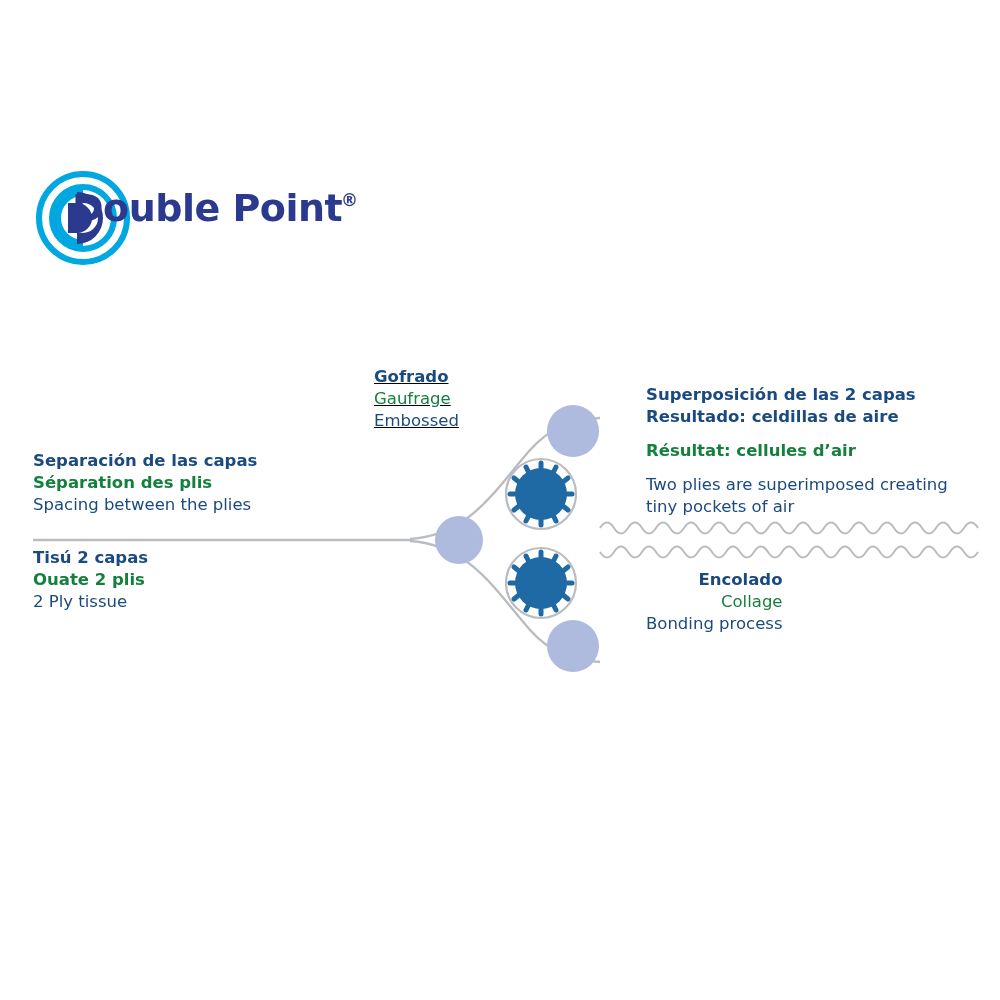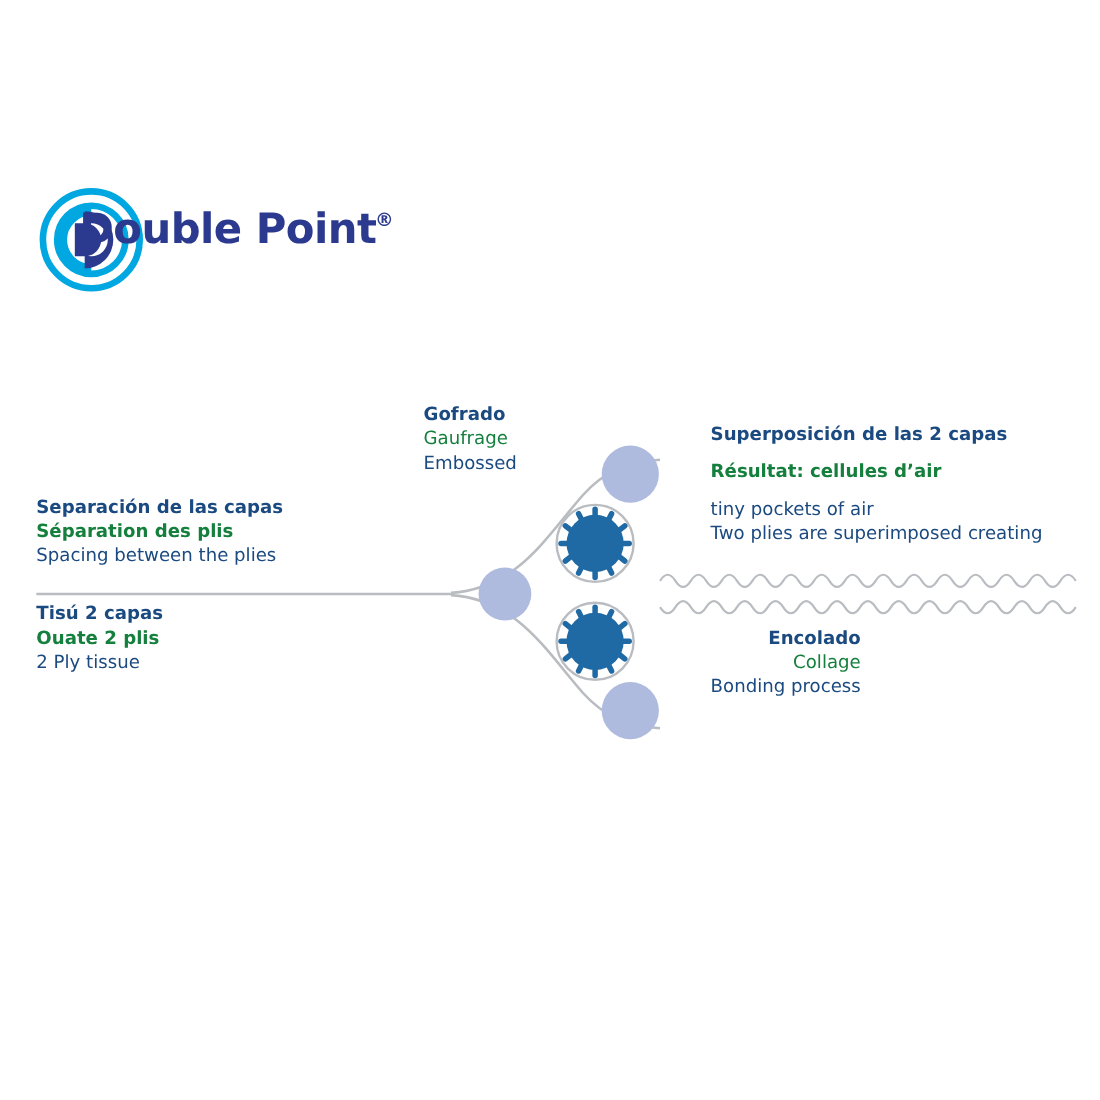--- a/index.html
+++ b/index.html
@@ -75,21 +75,21 @@
   .block .l3 {
     font-size: 16.5px;
     font-weight: normal;
     color: #1b4a80;
     white-space: nowrap;
   }
   .block.light .l2 { font-weight: normal; }
 
   #blk-separacion { left: 33px; top: 450px; }
   #blk-tisu       { left: 33px; top: 547px; }
-  #blk-gofrado    { left: 385px; top: 366px; }
+  #blk-gofrado    { left: 374px; top: 366px; text-decoration: underline; }
   #blk-super      { left: 646px; top: 384px; }
   #blk-encolado   { left: 646px; top: 569px; text-align: right; }
 
   #blk-super .l1, #blk-super .l2 { font-weight: bold; }
   #blk-super .gap { height: 12px; }
   #blk-super .en { font-size: 16.5px; font-weight: normal; color: #1b4a80; }
 </style>
 </head>
 <body>
 
@@ -202,25 +202,26 @@
   </div>
 
   <div class="block light" id="blk-gofrado">
     <div class="l1">Gofrado</div>
     <div class="l2">Gaufrage</div>
     <div class="l3">Embossed</div>
   </div>
 
   <div class="block" id="blk-super">
     <div class="l1">Superposición de las 2 capas</div>
+    <div class="l1">Resultado: celdillas de aire</div>
     <div class="gap"></div>
     <div class="l2">Résultat: cellules d’air</div>
     <div class="gap"></div>
+    <div class="en">Two plies are superimposed creating</div>
     <div class="en">tiny pockets of air</div>
-    <div class="en">Two plies are superimposed creating</div>
   </div>
 
   <div class="block light" id="blk-encolado">
     <div class="l1">Encolado</div>
     <div class="l2">Collage</div>
     <div class="l3">Bonding process</div>
   </div>
 
 </div>
 

